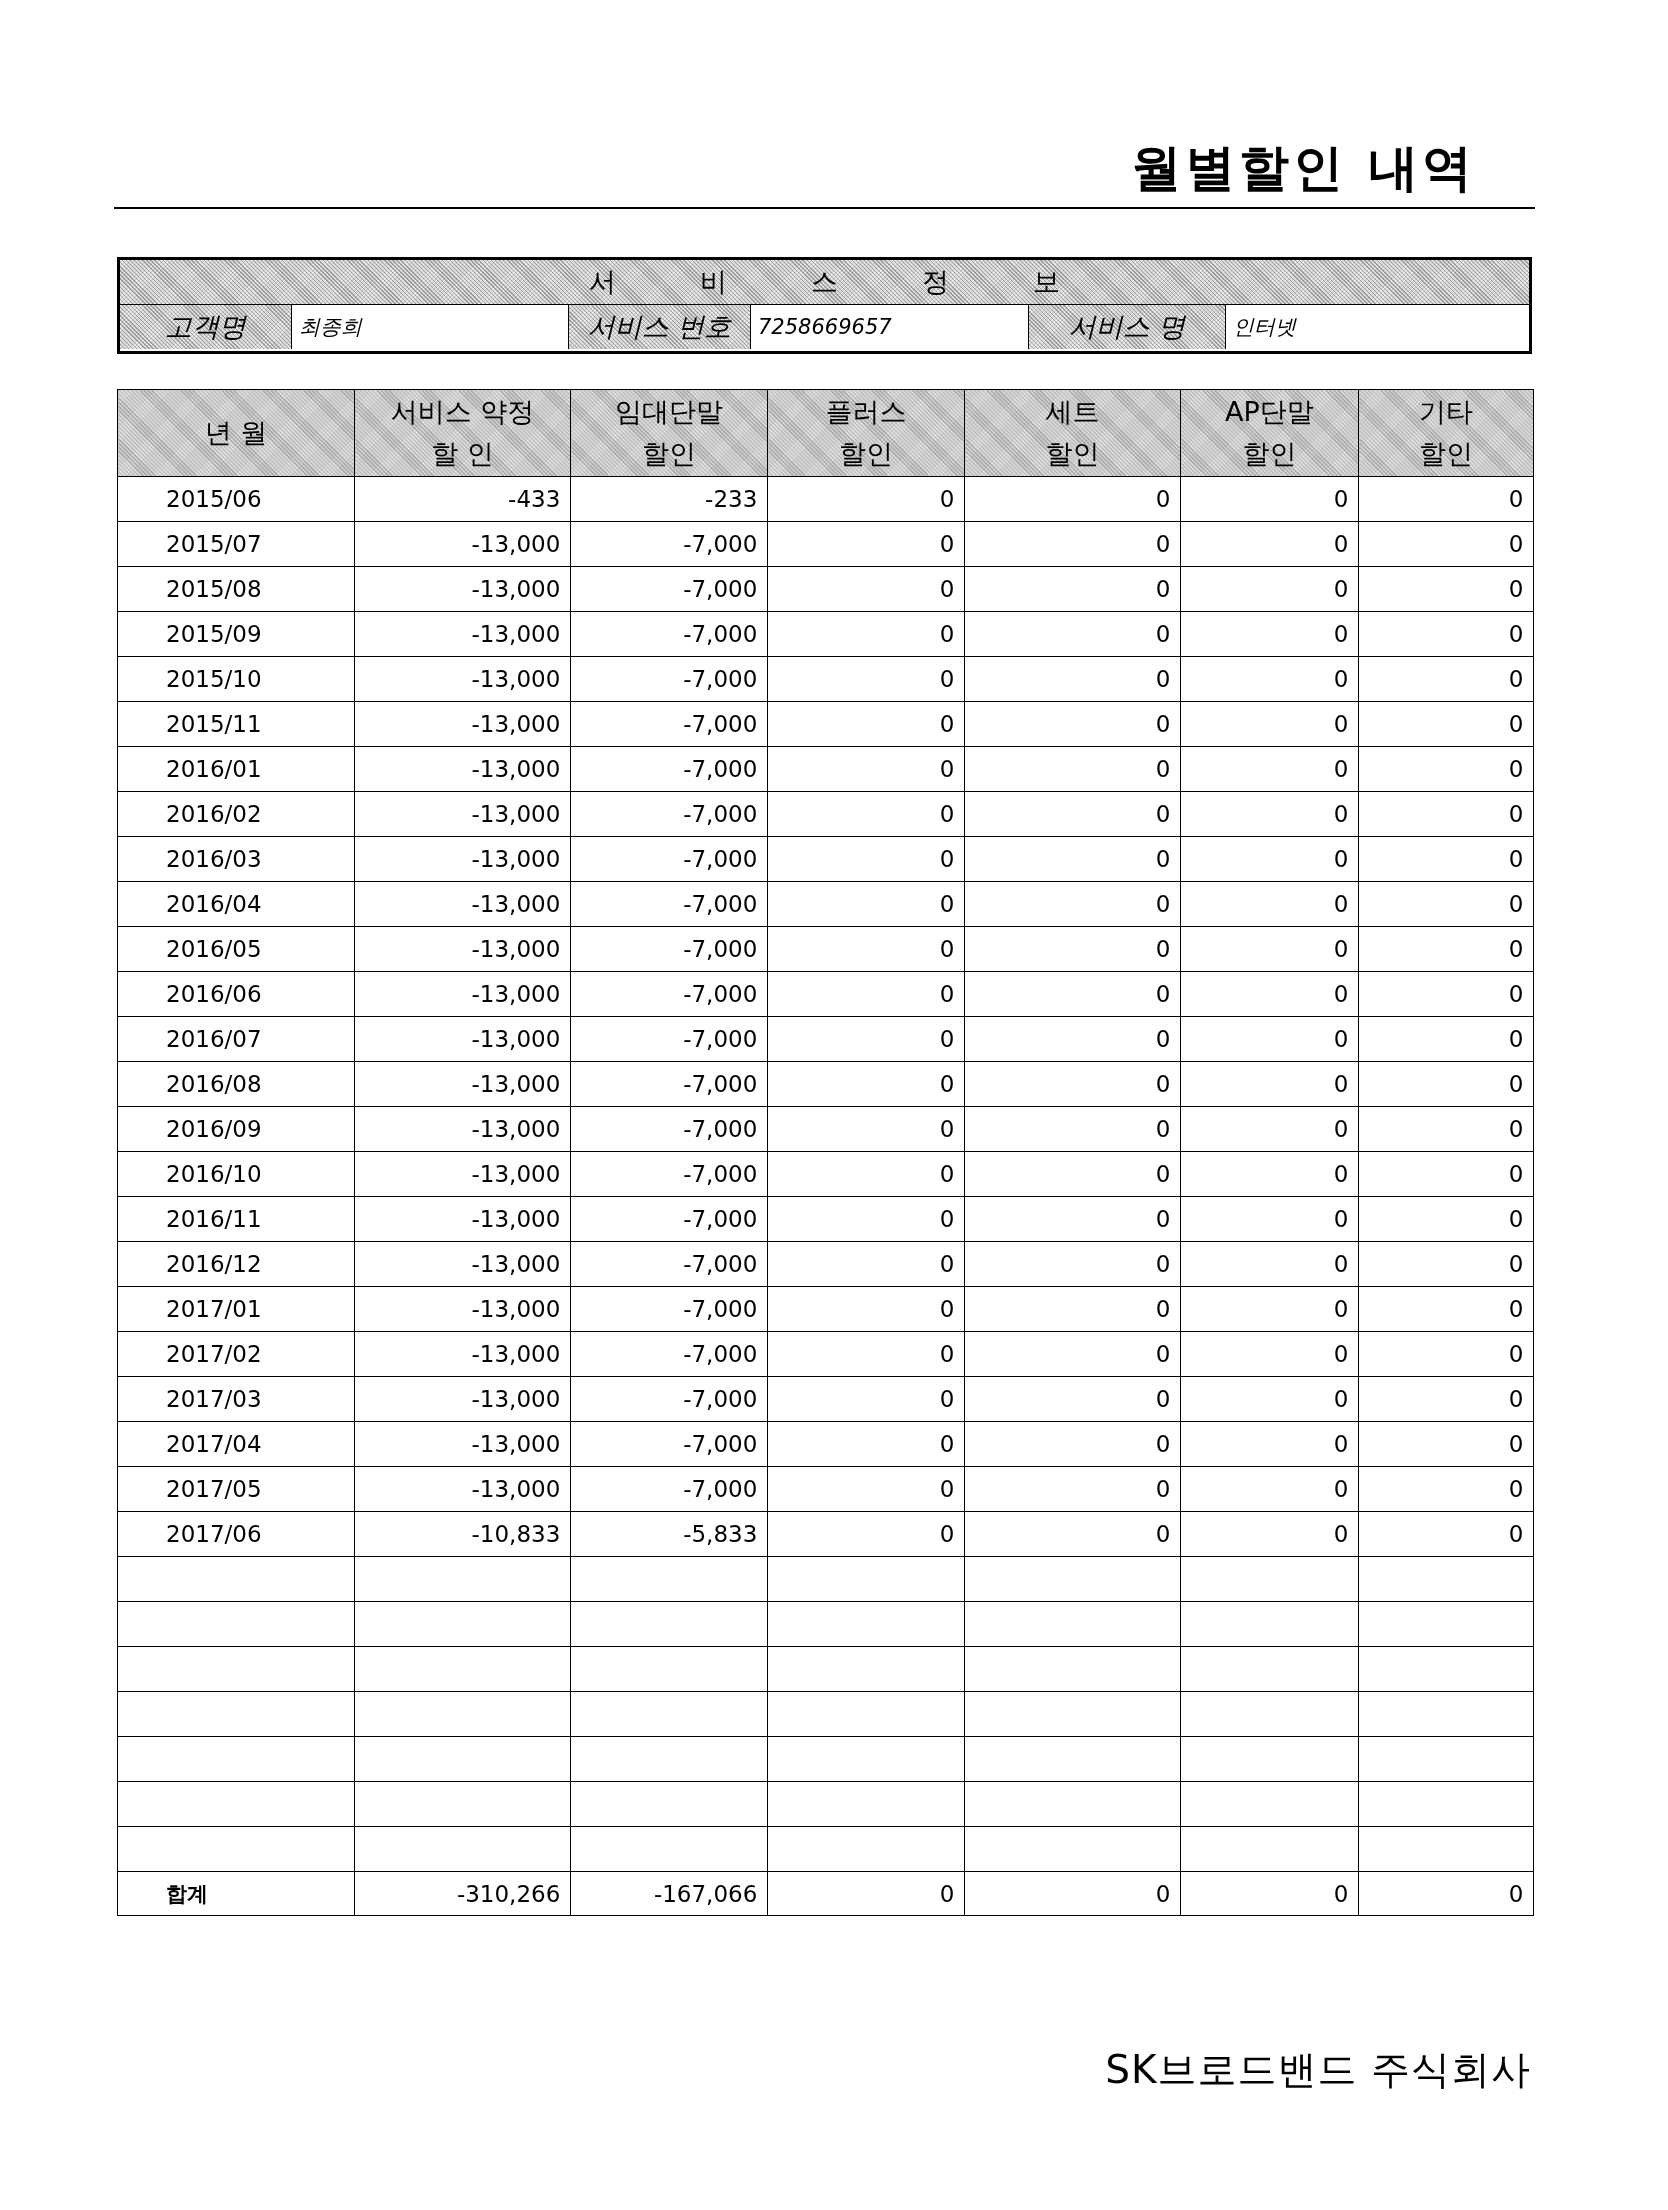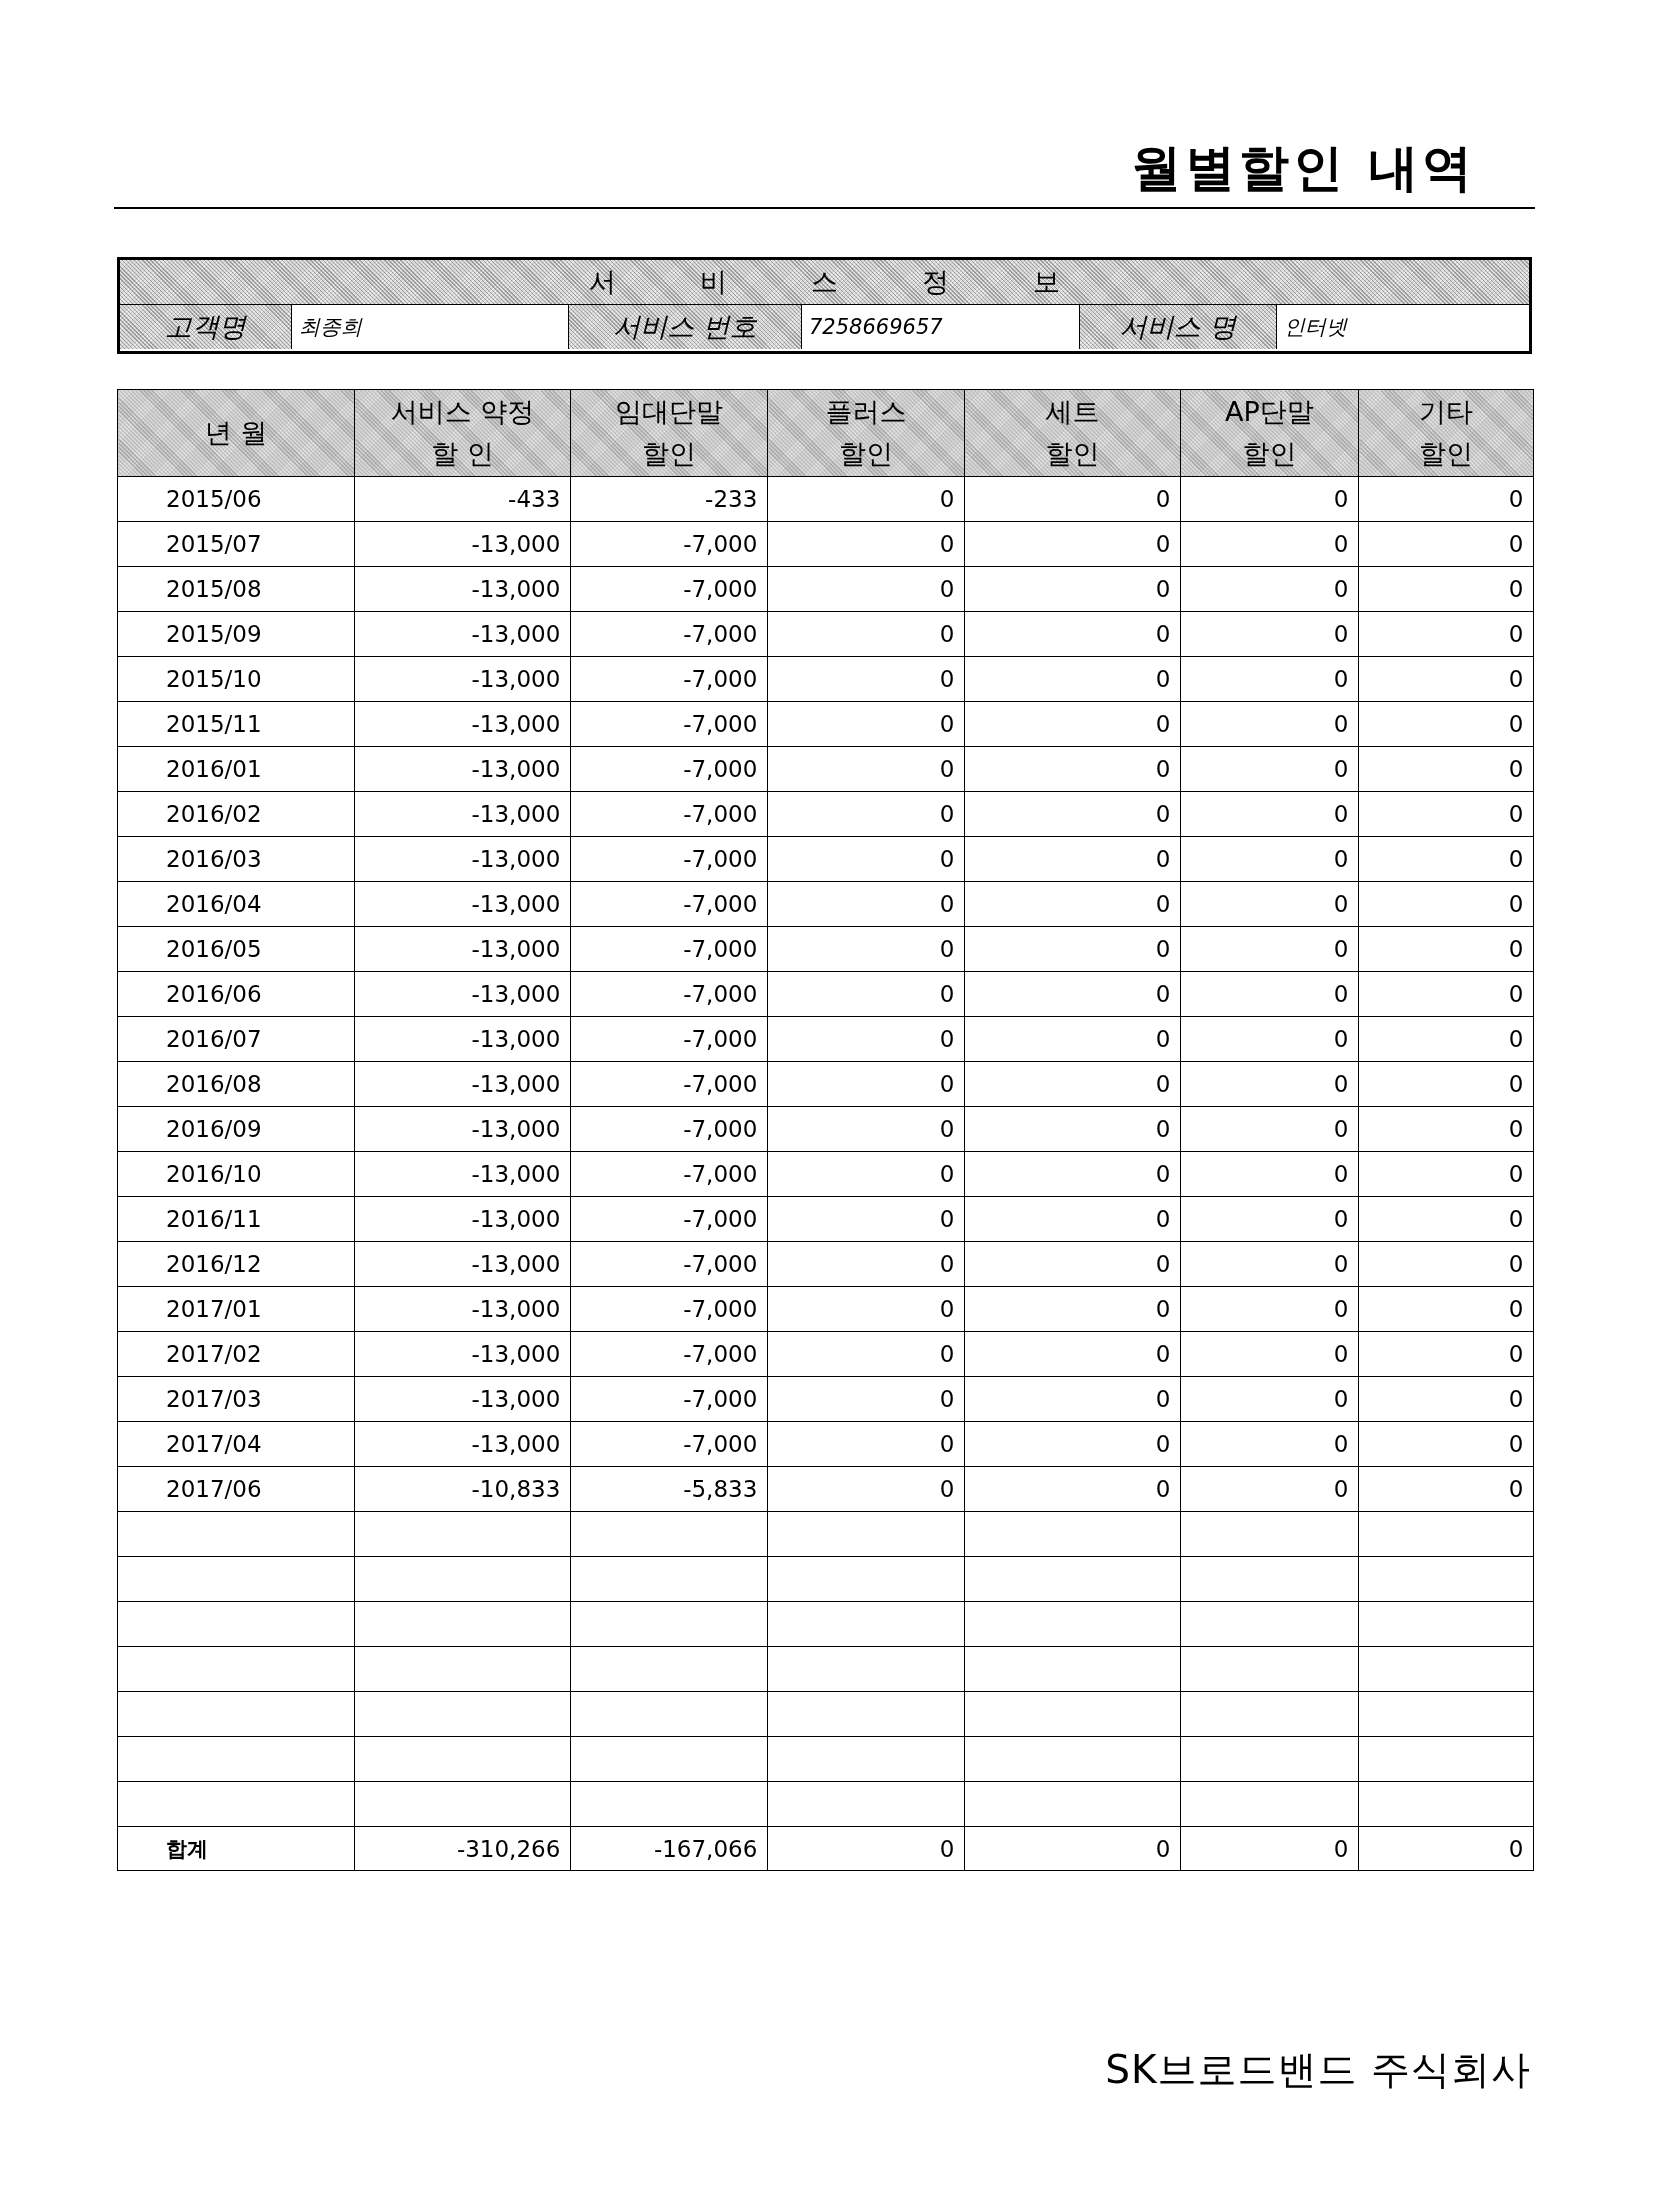--- a/index.html
+++ b/index.html
@@ -75,21 +75,21 @@
   <div class="info-head hatch">
     <span>서</span>
     <span>비</span>
     <span>스</span>
     <span>정</span>
     <span>보</span>
   </div>
   <div class="info-row">
     <div class="lbl hatch" style="width:172px">고객명</div>
     <div class="val" style="width:277px">최종희</div>
-    <div class="lbl hatch" style="width:233px">서비스 번호</div>
+    <div class="lbl hatch" style="width:182px">서비스 번호</div>
     <div class="val" style="width:278px">7258669657</div>
     <div class="lbl hatch" style="width:197px">서비스 명</div>
     <div class="val" style="flex:1">인터넷</div>
   </div>
 </div>
 
 <table class="grid">
   <colgroup>
     <col style="width:237px">
       <col style="width:216px">
@@ -323,20 +323,29 @@
       <tr>
         <td class="ym">2017/04</td>
         <td class="num">-13,000</td>
         <td class="num">-7,000</td>
         <td class="num">0</td>
         <td class="num">0</td>
         <td class="num">0</td>
         <td class="num">0</td>
       </tr>
       <tr>
+        <td class="ym">2017/05</td>
+        <td class="num">-13,000</td>
+        <td class="num">-7,000</td>
+        <td class="num">0</td>
+        <td class="num">0</td>
+        <td class="num">0</td>
+        <td class="num">0</td>
+      </tr>
+      <tr>
         <td class="ym">2017/06</td>
         <td class="num">-10,833</td>
         <td class="num">-5,833</td>
         <td class="num">0</td>
         <td class="num">0</td>
         <td class="num">0</td>
         <td class="num">0</td>
       </tr>
       <tr>
         <td class="ym"></td>

